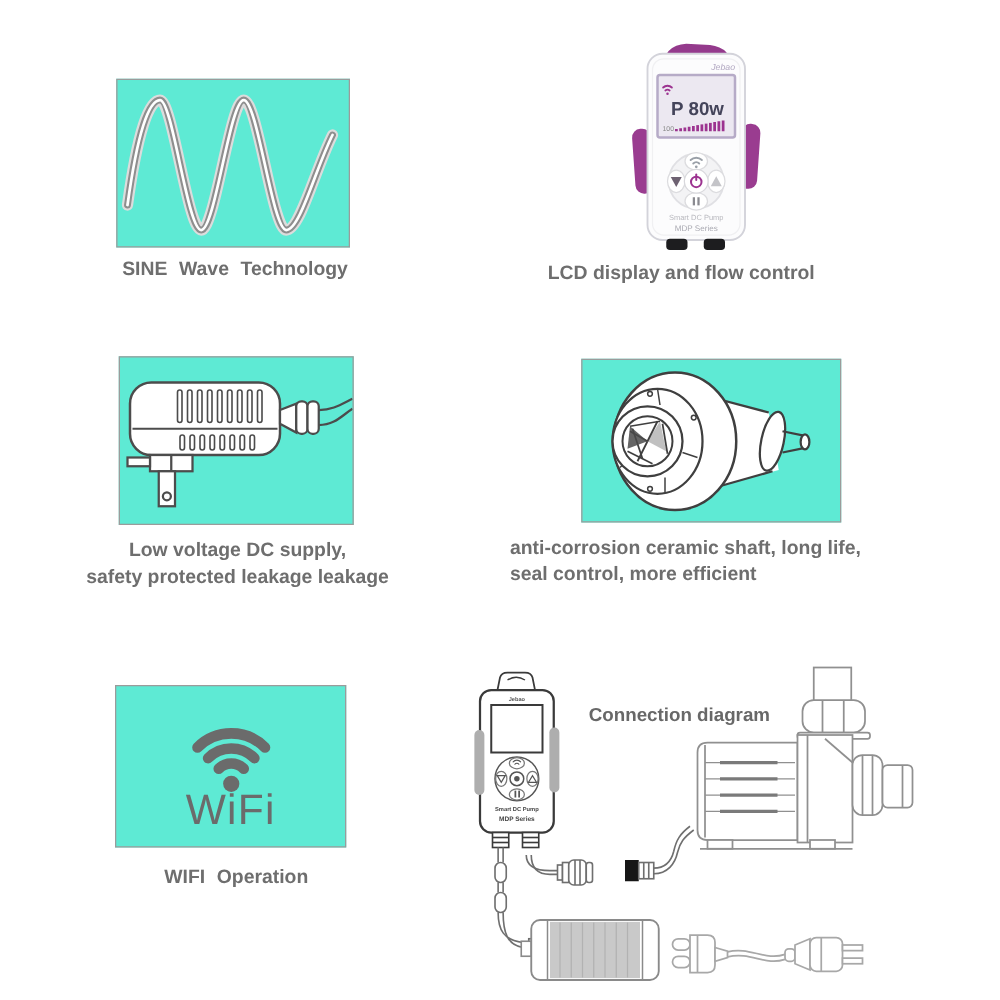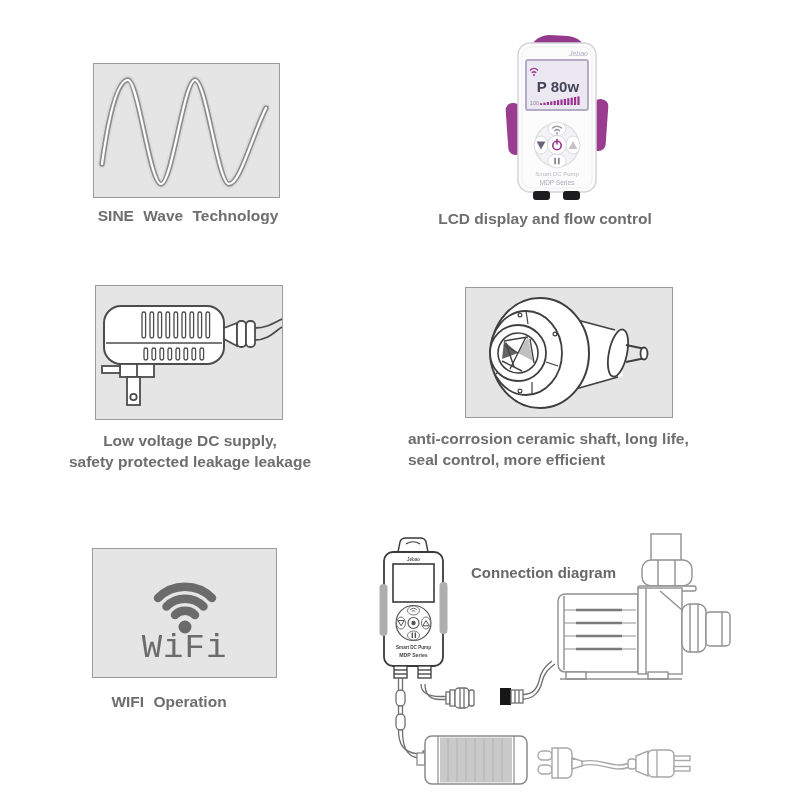--- a/index.html
+++ b/index.html
@@ -1,19 +1,19 @@
 <!DOCTYPE html>
 <html><head>
 <meta charset="utf-8">
 <style>
   * { margin:0; padding:0; box-sizing:border-box; }
   body { background:#ffffff; font-family:"Liberation Sans", sans-serif; }
   #stage { position:relative; width:800px; height:800px; background:#ffffff; overflow:hidden; }
   .abs { position:absolute; }
-  .framed { border:1px solid #9b9b9b; background:#e5e5e5;font-family:Liberation Mono, monospace; }
+  .framed { border:1px solid #9b9b9b; background:#5eead4; }
   .caption { color:#6e6e6e; font-weight:bold; font-size:15.5px; line-height:20.5px; }
   .caption.center { text-align:center; }
   .wspace { word-spacing:5px; }
   svg text { font-family:"Liberation Sans", sans-serif; }
   .wifi-word { color:#6b6b6b; font-size:34px; font-weight:400; letter-spacing:1px; text-align:center; }
 </style>
 </head>
 <body>
 
 <div id="stage">
@@ -192,21 +192,21 @@
     <svg class="abs" style="left:0; top:0;" width="183" height="86" viewBox="0 0 183 86">
       <g stroke="#6b6b6b" stroke-width="8.5" fill="none" stroke-linecap="round">
         <path d="M 65 49 A 38 38 0 0 1 119 49"></path>
         <path d="M 73.5 57.5 A 26 26 0 0 1 110.5 57.5"></path>
         <path d="M 82 66 A 14 14 0 0 1 102 66"></path>
       </g>
       <circle cx="92" cy="78" r="6.5" fill="#6b6b6b"></circle>
     </svg>
     <div class="abs wifi-word" style="left:0; top:80px; width:183px;">WiFi</div>
   </div>
-  <div class="abs caption center wspace" style="left:64px; top:692px; width:210px;">WIFI Operation</div>
+  <div class="abs caption center wspace" style="left:84px; top:692px; width:210px;">WIFI Operation</div>
 
   <svg class="abs" style="left:360px; top:530px;" width="440" height="270" viewBox="0 0 440 270">
 
     <g>
       <path d="M 38 22 L 40 12 Q 41 8 46 8 L 60 8 Q 65 8 66 12 L 68 22" fill="#ffffff" stroke="#3a3a3a" stroke-width="1.4"></path>
       <path d="M 46 14 Q 53 9.5 60 14" fill="none" stroke="#3a3a3a" stroke-width="1.1"></path>
       <rect x="24" y="22" width="59" height="114" rx="9" fill="#ffffff" stroke="#3a3a3a" stroke-width="1.8"></rect>
       <rect x="19.5" y="54" width="8" height="52" rx="4" fill="#aeaeae"></rect>
       <rect x="79.5" y="52" width="8" height="52" rx="4" fill="#aeaeae"></rect>
       <text x="53.5" y="31" text-anchor="middle" font-size="4.5" font-weight="bold" fill="#555555">Jebao</text>

